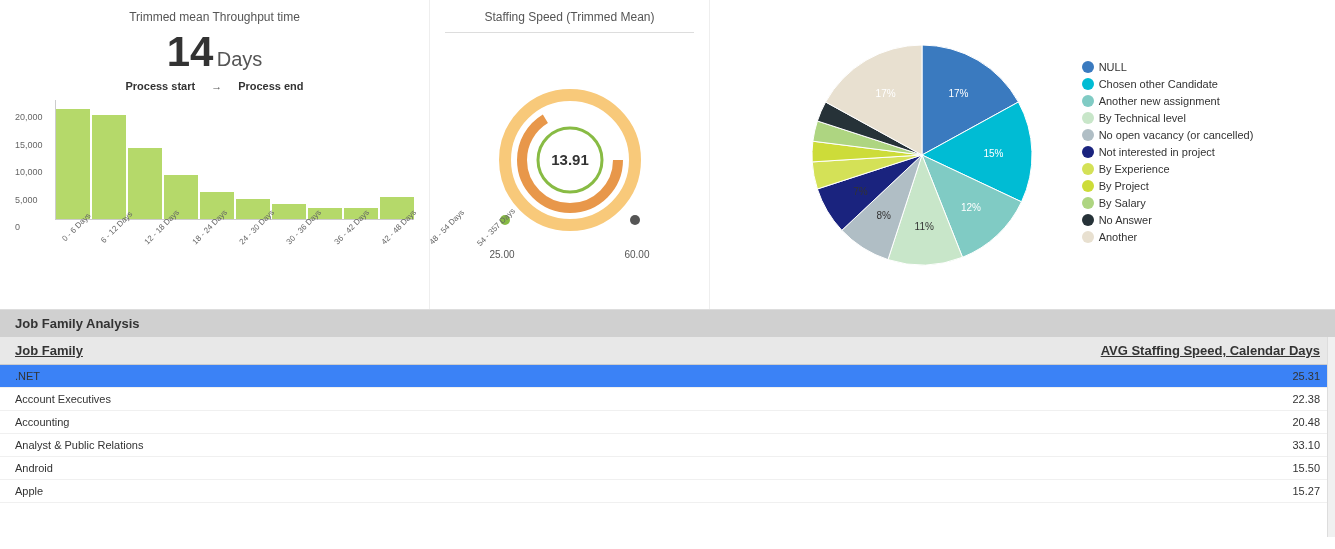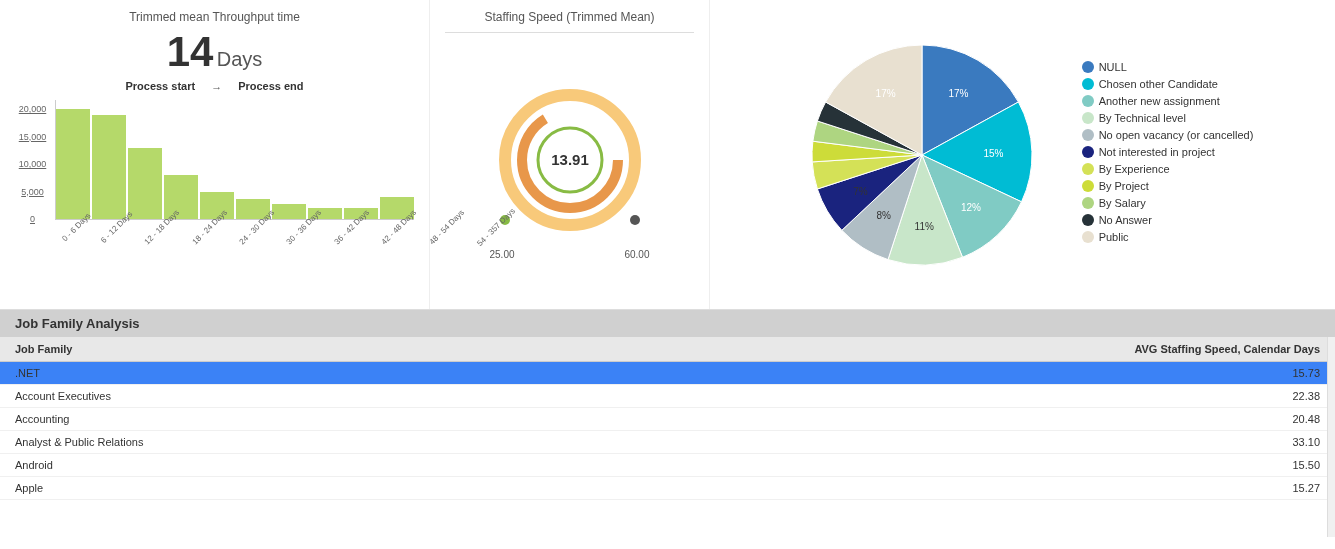--- a/index.html
+++ b/index.html
@@ -66,30 +66,29 @@
       border-bottom: 1px solid #ccc;
     }
     .bar {
       background: #b5d96a;
       flex: 1;
       min-width: 8px;
     }
     .y-axis-labels {
       position: absolute;
       left: 0;
-      top: 4px;
+      top: 12px;
       height: 120px;
       display: flex;
       flex-direction: column;
       justify-content: space-between;
       font-size: 9px;
       color: #666;
-      text-align: center;
+      text-align: left;
       width: 35px;
-      text-decoration: underline;
     }
     .x-axis-labels {
       display: flex;
       gap: 2px;
       margin-top: 4px;
       padding-left: 0px;
     }
     .x-label {
       flex: 1;
       font-size: 8px;
@@ -186,24 +185,25 @@
     table {
       width: 100%;
       border-collapse: collapse;
     }
     thead tr {
       background: #e8e8e8;
     }
     thead th {
       padding: 6px 15px;
       text-align: left;
-      font-size: 11px;
+      font-size: 13px;
       font-weight: bold;
       color: #333;
       border-bottom: 1px solid #ccc;
+      text-decoration: underline;
     }
     thead th:last-child {
       text-align: right;
     }
     tbody tr {
       border-bottom: 1px solid #f0f0f0;
     }
     tbody tr:first-child {
       background: #b2e0e8;
     }
@@ -357,41 +357,41 @@
         <div class="legend-item">
           <div class="legend-dot" style="background: rgb(174, 213, 129);"></div>
           <span>By Salary</span>
         </div>
         <div class="legend-item">
           <div class="legend-dot" style="background: rgb(38, 50, 56);"></div>
           <span>No Answer</span>
         </div>
         <div class="legend-item">
           <div class="legend-dot" style="background: rgb(232, 224, 208);"></div>
-          <span>Public</span>
+          <span>Another</span>
         </div>
       </div>
   </div>
 </div>
 
 <div class="bottom-section">
   <div class="section-header">Job Family Analysis</div>
   <div style="position:relative;">
     <div class="table-container">
       <table>
         <thead>
           <tr>
             <th>Job Family</th>
             <th>AVG Staffing Speed, Calendar Days</th>
           </tr>
         </thead>
         <tbody id="table-body">
         <tr style="background: #3b82f6;">
               <td>.NET</td>
-              <td>15.73</td>
+              <td>25.31</td>
             </tr>
             <tr>
               <td>Account Executives</td>
               <td>22.38</td>
             </tr>
             <tr>
               <td>Accounting</td>
               <td>20.48</td>
             </tr>
             <tr>

